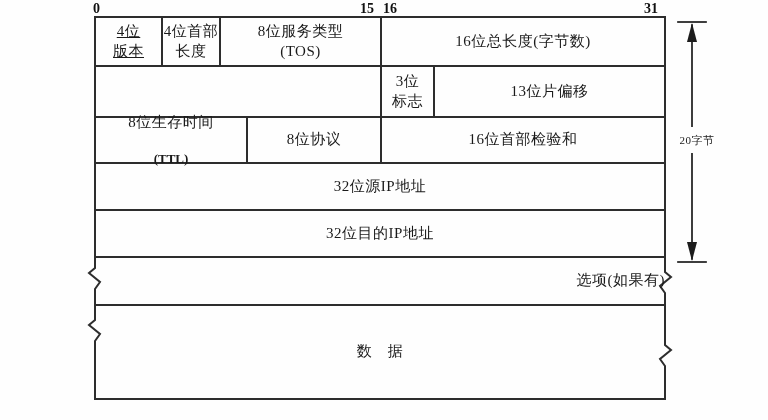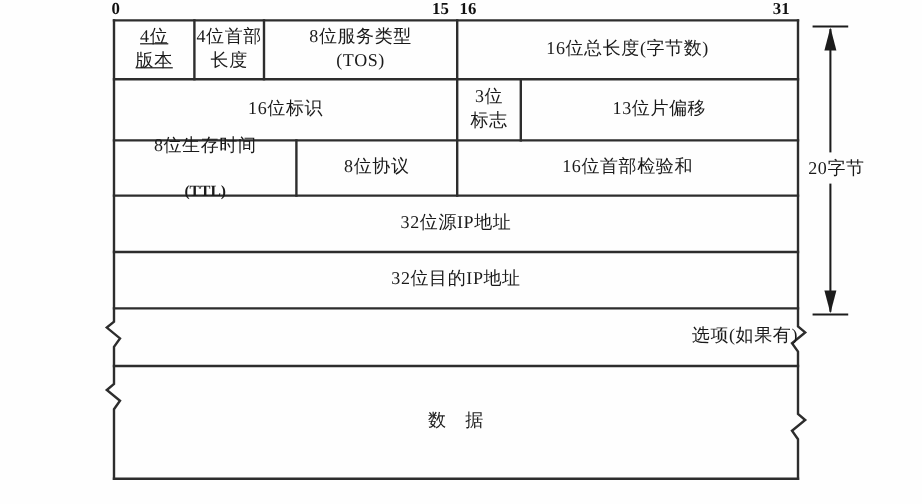--- a/index.html
+++ b/index.html
@@ -26,21 +26,21 @@
     position: absolute;
     font-size: 14px; font-weight: bold;
     letter-spacing: 0px;
     color: #111111;
   }
   .extent-label {
     position: absolute;
     left: 668px; top: 127px; width: 58px; height: 26px;
     background: #fefefe;
     display: flex; align-items: center; justify-content: center;
-    font-size: 15px; letter-spacing: 0.5px;
+    font-size: 11px; letter-spacing: 0.5px;
     z-index: 3;
   }
 </style>
 </head>
 <body>
 
 <div id="stage">
 
   <svg id="linework" width="768" height="420" viewBox="0 0 768 420">
     <g stroke="#2d2d2d" stroke-width="2" fill="none" stroke-linecap="square">
@@ -87,23 +87,20 @@
     <span>长度</span>
   </div>
   <div class="cell" style="left:220px; top:17px; width:161px; height:49px;">
     <span>8位服务类型</span>
     <span>(TOS)</span>
   </div>
   <div class="cell" style="left:381px; top:17px; width:284px; height:49px;">
     <span>16位总长度(字节数)</span>
   </div>
 
-  <div class="cell" style="left:95px; top:66px; width:286px; height:51px;">
-    <span>16位标识</span>
-  </div>
   <div class="cell" style="left:381px; top:66px; width:53px; height:51px;">
     <span>3位</span>
     <span>标志</span>
   </div>
   <div class="cell" style="left:434px; top:66px; width:231px; height:51px;">
     <span>13位片偏移</span>
   </div>
 
   <div class="cell" style="left:95px; top:117px; width:152px; height:46px;">
     <span>8位生存时间</span>

